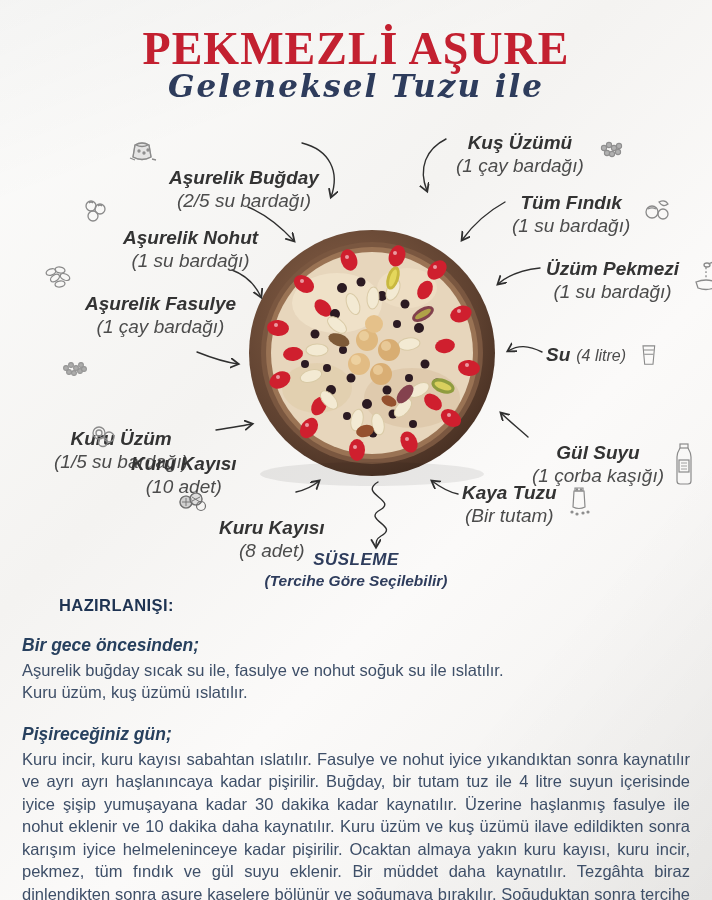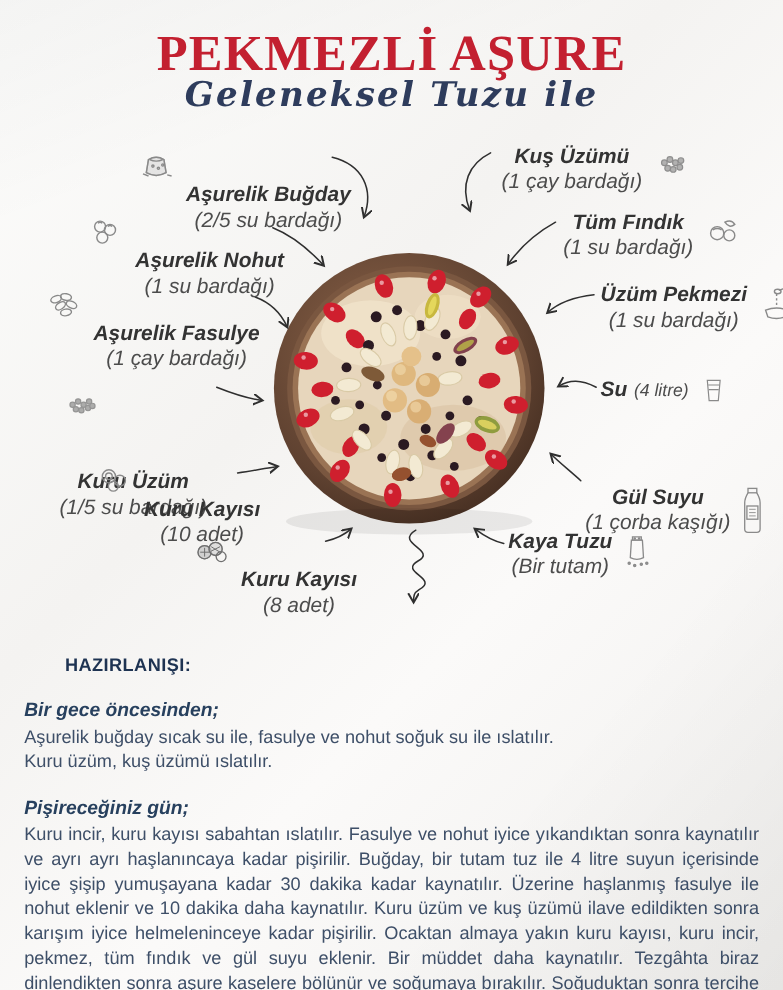--- a/index.html
+++ b/index.html
@@ -394,20 +394,24 @@
           <circle cx="17" cy="7.5" r="0.6" fill="#8a8a8a"></circle>
         <path d="M10,9 h10 l1,16 q-6,3 -12,0 z"></path>
         <circle cx="8" cy="30" r="1" fill="#9a9a9a"></circle>
           <circle cx="13" cy="32" r="1" fill="#9a9a9a"></circle>
           <circle cx="19" cy="31" r="1" fill="#9a9a9a"></circle>
           <circle cx="24" cy="30" r="1" fill="#9a9a9a"></circle>
       </svg>
     </span>
   </div>
 
+  <div class="suslme">
+    <div class="s1">SÜSLEME</div>
+    <div class="s2">(Tercihe Göre Seçilebilir)</div>
+  </div>
 
   <div class="prep">
     <div class="hd">HAZIRLANIŞI:</div>
     <div class="sub">Bir gece öncesinden;</div>
     <div class="body">Aşurelik buğday sıcak su ile, fasulye ve nohut soğuk su ile ıslatılır.
 Kuru üzüm, kuş üzümü ıslatılır.</div>
     <div class="sub">Pişireceğiniz gün;</div>
     <div class="body just">Kuru incir, kuru kayısı sabahtan ıslatılır. Fasulye ve nohut iyice yıkandıktan sonra kaynatılır ve ayrı ayrı haşlanıncaya kadar pişirilir. Buğday, bir tutam tuz ile 4 litre suyun içerisinde iyice şişip yumuşayana kadar 30 dakika kadar kaynatılır. Üzerine haşlanmış fasulye ile nohut eklenir ve 10 dakika daha kaynatılır. Kuru üzüm ve kuş üzümü ilave edildikten sonra karışım iyice helmeleninceye kadar pişirilir. Ocaktan almaya yakın kuru kayısı, kuru incir, pekmez, tüm fındık ve gül suyu eklenir. Bir müddet daha kaynatılır. Tezgâhta biraz dinlendikten sonra aşure kaselere bölünür ve soğumaya bırakılır. Soğuduktan sonra tercihe göre süslenir.</div>
   </div>
 

